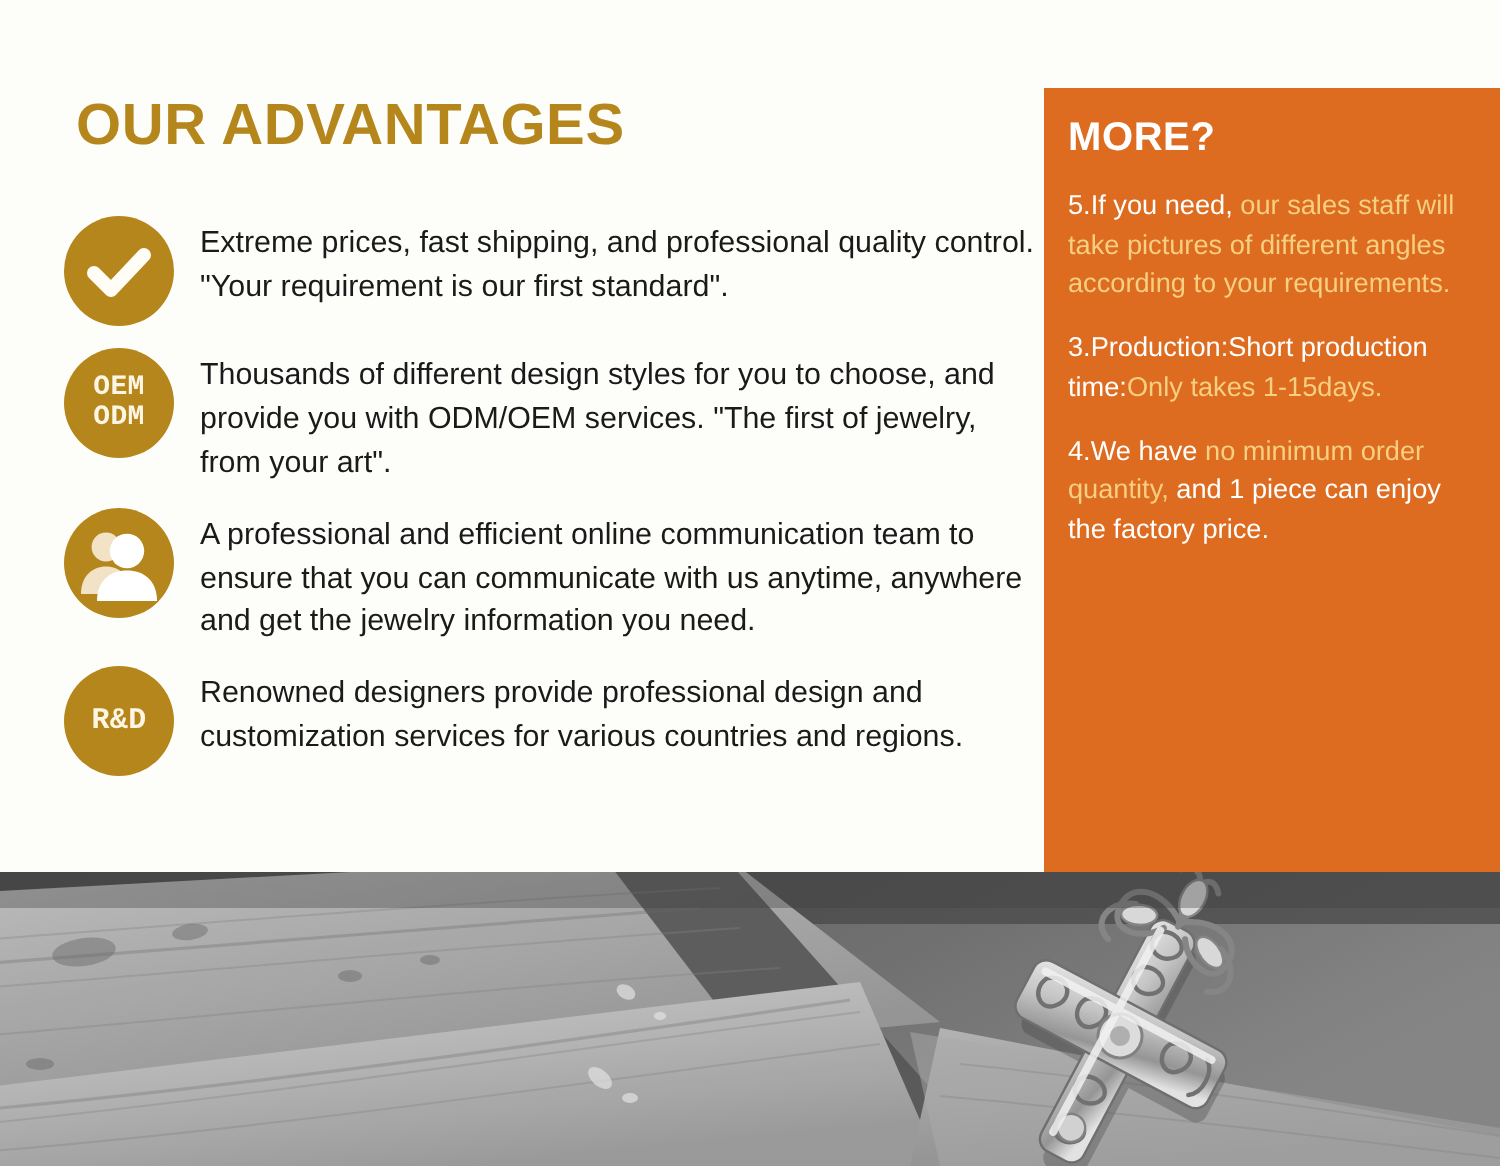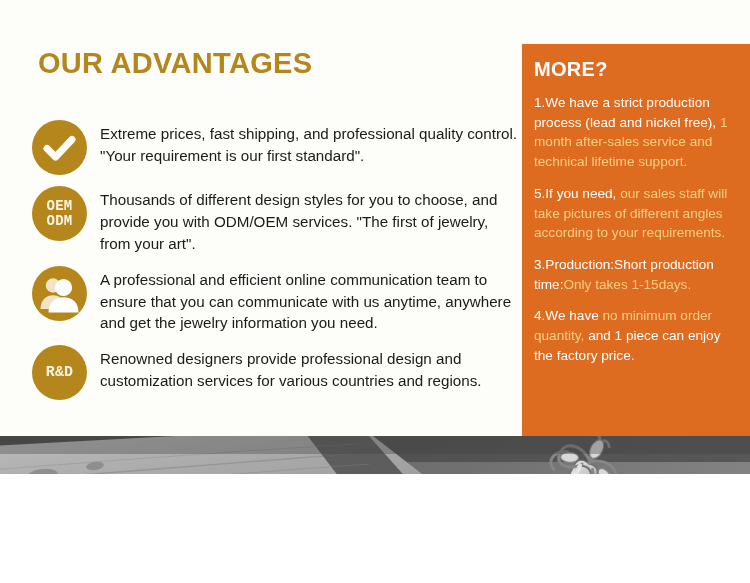--- a/index.html
+++ b/index.html
@@ -6,21 +6,21 @@
     margin: 0;
     padding: 0;
     background: #ffffff;
   }
   body {
     font-family: "Liberation Sans", sans-serif;
   }
   .page {
     position: relative;
     width: 750px;
-    height: 474px;
+    height: 583px;
     overflow: hidden;
     background: #fdfdfa;
   }
 
   
   .left-col {
     position: absolute;
     left: 0;
     top: 0;
     width: 522px;
@@ -35,21 +35,21 @@
     font-weight: bold;
     letter-spacing: 0.3px;
     color: #b5861c;
     line-height: 1;
     white-space: nowrap;
   }
 
   .adv-list {
     position: absolute;
     left: 32px;
-    top: 120px;
+    top: 108px;
     width: 486px;
   }
   .adv-item {
     display: flex;
     align-items: flex-start;
     margin-bottom: 11px;
   }
   .adv-icon {
     flex: 0 0 auto;
     width: 55px;
@@ -174,23 +174,20 @@
         </div>
         <div class="adv-text">Renowned designers provide professional design and customization services for various countries and regions.</div>
       </div>
 
     </div>
   </div>
 
   <div class="more-panel">
     <div class="more-title">MORE?</div>
 
-    <div class="more-item">
-      <span>1.We have a strict production process (lead and nickel free), </span><span class="hl">1 month after-sales service and technical lifetime support.</span>
-    </div>
 
     <div class="more-item">
       <span>5.If you need, </span><span class="hl">our sales staff will take pictures of different angles according to your requirements.</span>
     </div>
 
     <div class="more-item">
       <span>3.Production:Short production time:</span><span class="hl">Only takes 1-15days.</span>
     </div>
 
     <div class="more-item">

